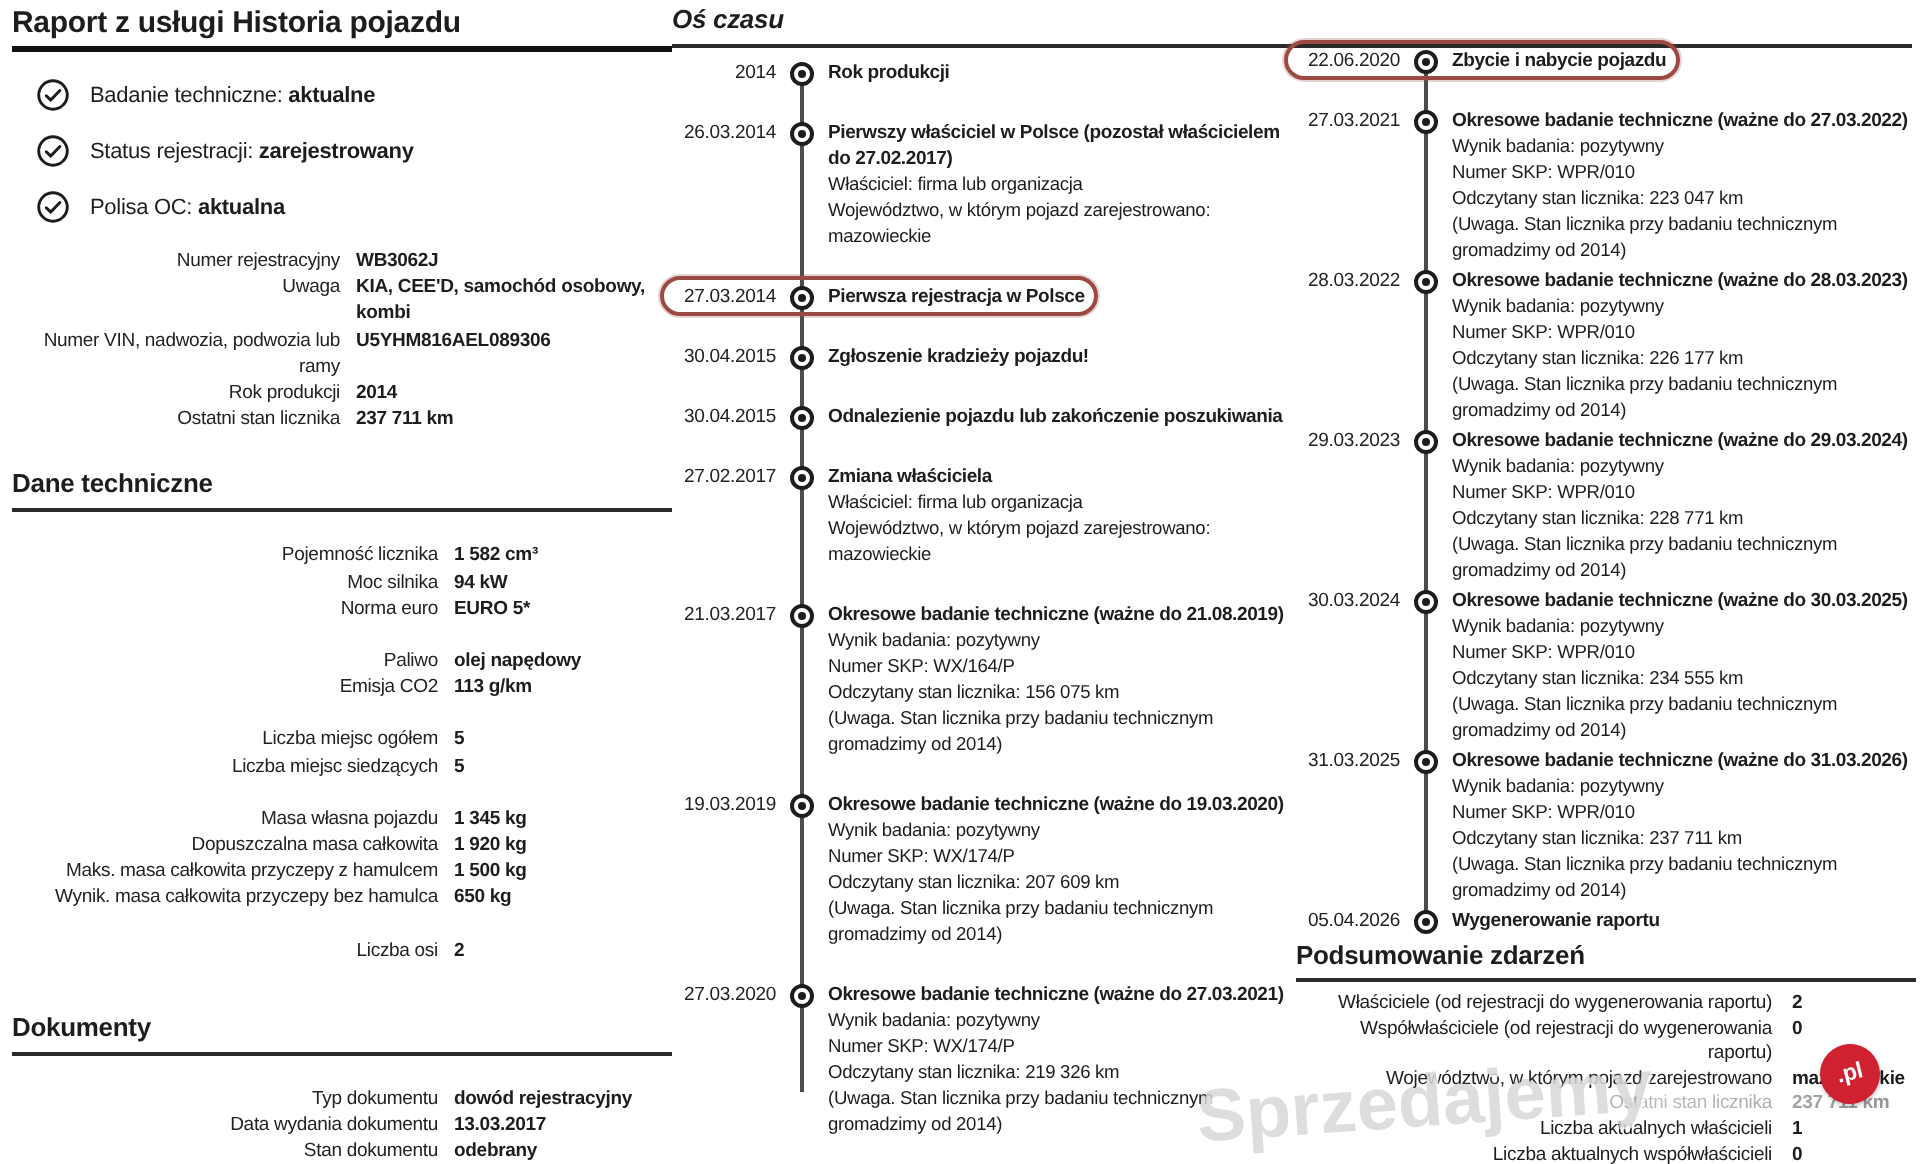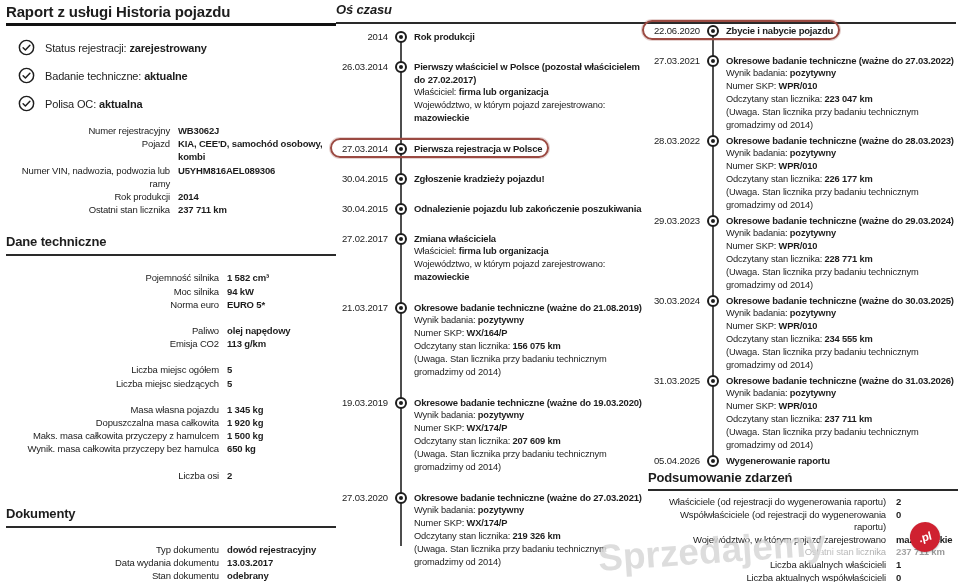--- a/index.html
+++ b/index.html
@@ -42,21 +42,21 @@
   .row1 { position:relative; display:flex; width:fit-content; max-width:100%; line-height:13px; }
   .t-date { flex:0 0 52px; text-align:right; font-size:9.5px; color:#222; }
   .t-bullet { flex:0 0 26px; display:flex; justify-content:center; align-items:flex-start; padding-top:1px; }
   .ring { width:12px; height:12px; border:2px solid #1d1d1d; border-radius:50%; background:#fff; position:relative; z-index:1; }
   .ring::after { content:''; position:absolute; inset:2px; border-radius:50%; background:#1d1d1d; }
   .t-title { font-size:9.5px; font-weight:bold; letter-spacing:-0.2px; }
   .oval { position:absolute; inset:-4px -7px -3px -6px; border:2px solid #9b4a42;
           border-radius:12px; pointer-events:none; z-index:2;
           box-shadow:0 0 0 1px rgba(155,74,66,.25); }
   .t-details { margin-left:78px; font-size:9.3px; line-height:13px; }
-  .d-value { font-weight:bold; }
+  .d-value { font-weight:normal; }
 
   
   .summary { position:absolute; left:648px; top:470px; width:310px; }
   .summary h2 { font-size:13px; font-weight:bold; padding-bottom:4px; }
   .sum-rows { margin-top:5px; }
   .sum-row { position:relative; display:flex; font-size:9.5px; line-height:12.6px; }
   .sum-label { flex:1; text-align:right; }
   .sum-value { flex:0 0 62px; margin-left:10px; font-weight:bold; }
   .row-smudge { position:absolute; inset:-1px -2px; z-index:3;
     background:linear-gradient(90deg, rgba(255,255,255,.45), rgba(255,255,255,.7) 60%, rgba(255,255,255,.5)); }
@@ -81,50 +81,50 @@
     <div class="page-title">Raport z usługi Historia pojazdu</div>
     <div class="rule-thick"></div>
 
     <div class="statuses">
 
         <div class="status-row">
           <svg width="17" height="17" viewBox="0 0 20 20">
             <circle cx="10" cy="10" r="8.4" fill="none" stroke="#1d1d1d" stroke-width="1.7"></circle>
             <path d="M6 10.4 L8.7 13 L14 7.3" fill="none" stroke="#1d1d1d" stroke-width="1.7" stroke-linecap="round" stroke-linejoin="round"></path>
           </svg>
-          <span><span class="s-label">Status rejestracji:</span> <span class="s-value">zarejestrowany</span></span>
+          <span><span class="s-label">Badanie techniczne:</span> <span class="s-value">aktualne</span></span>
         </div>
 
         <div class="status-row">
           <svg width="17" height="17" viewBox="0 0 20 20">
             <circle cx="10" cy="10" r="8.4" fill="none" stroke="#1d1d1d" stroke-width="1.7"></circle>
             <path d="M6 10.4 L8.7 13 L14 7.3" fill="none" stroke="#1d1d1d" stroke-width="1.7" stroke-linecap="round" stroke-linejoin="round"></path>
           </svg>
-          <span><span class="s-label">Badanie techniczne:</span> <span class="s-value">aktualne</span></span>
+          <span><span class="s-label">Status rejestracji:</span> <span class="s-value">zarejestrowany</span></span>
         </div>
 
         <div class="status-row">
           <svg width="17" height="17" viewBox="0 0 20 20">
             <circle cx="10" cy="10" r="8.4" fill="none" stroke="#1d1d1d" stroke-width="1.7"></circle>
             <path d="M6 10.4 L8.7 13 L14 7.3" fill="none" stroke="#1d1d1d" stroke-width="1.7" stroke-linecap="round" stroke-linejoin="round"></path>
           </svg>
           <span><span class="s-label">Polisa OC:</span> <span class="s-value">aktualna</span></span>
         </div>
 
     </div>
 
     <div class="kv-block">
 
         <div class="kv-row">
           <span class="kv-label">Numer rejestracyjny</span>
           <span class="kv-value">WB3062J</span>
         </div>
 
         <div class="kv-row">
-          <span class="kv-label">Pojazd</span>
+          <span class="kv-label">Uwaga</span>
           <span class="kv-value">KIA, CEE'D, samochód osobowy, kombi</span>
         </div>
 
         <div class="kv-row">
           <span class="kv-label">Numer VIN, nadwozia, podwozia lub ramy</span>
           <span class="kv-value">U5YHM816AEL089306</span>
         </div>
 
         <div class="kv-row">
           <span class="kv-label">Rok produkcji</span>
@@ -140,21 +140,21 @@
 
     <div class="section-head">
       <h2>Dane techniczne</h2>
       <div class="rule"></div>
     </div>
 
     <div class="wide">
       <div class="kv-group mt16">
 
           <div class="kv-row">
-            <span class="kv-label">Pojemność silnika</span>
+            <span class="kv-label">Pojemność licznika</span>
             <span class="kv-value">1 582 cm³</span>
           </div>
 
           <div class="kv-row">
             <span class="kv-label">Moc silnika</span>
             <span class="kv-value">94 kW</span>
           </div>
 
           <div class="kv-row">
             <span class="kv-label">Norma euro</span>

